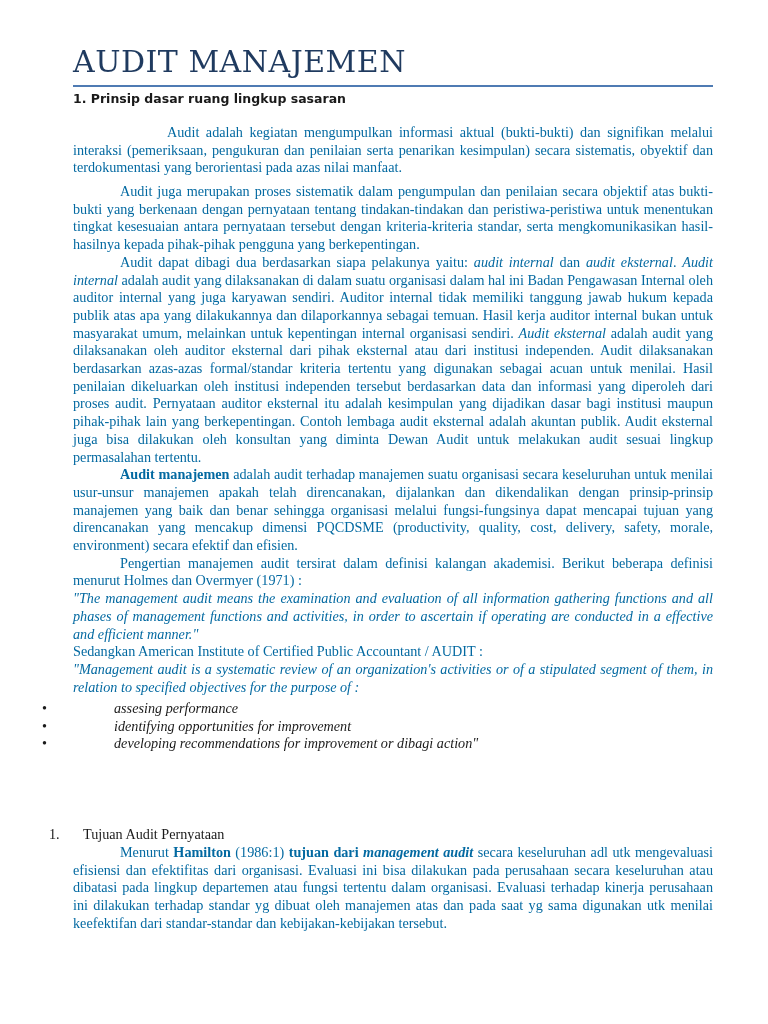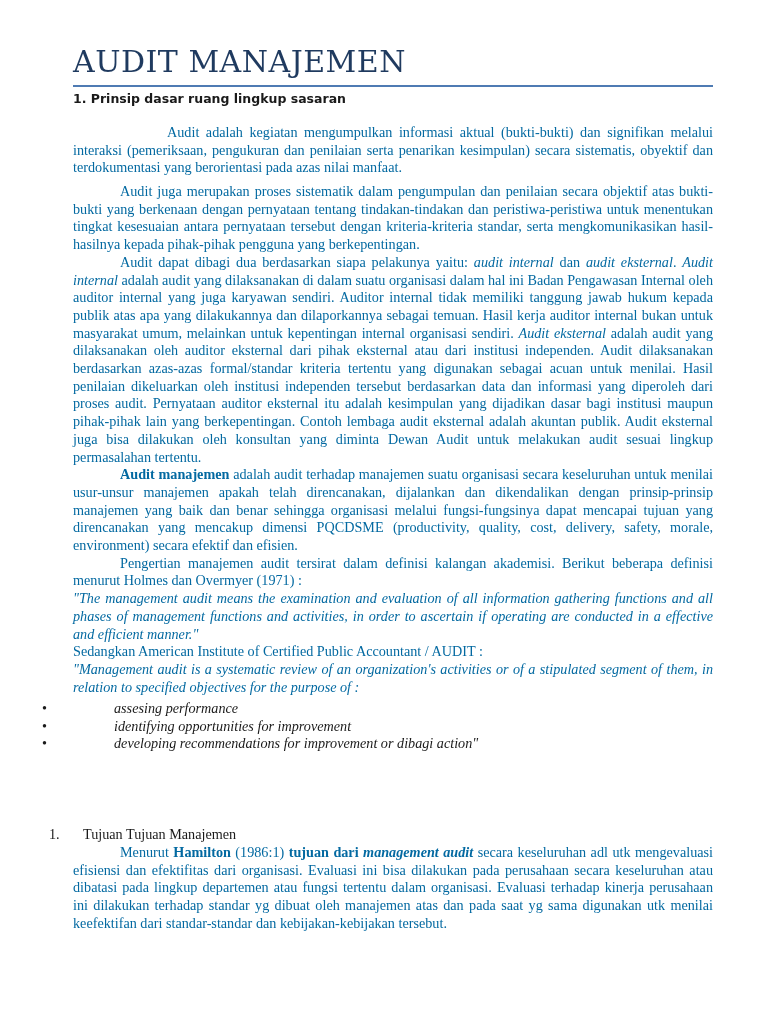--- a/index.html
+++ b/index.html
@@ -68,19 +68,19 @@
     </div>
     <div class="bullet-row">
       <span class="bullet-dot">•</span>
       <span class="bullet-text">developing recommendations for improvement or dibagi action"</span>
     </div>
   </div>
 
 
   <div class="numhead">
     <span class="num">1.</span>
-    <span class="numtext">Tujuan Tujuan Manajemen</span>
+    <span class="numtext">Tujuan Audit Pernyataan</span>
   </div>
 
   <div class="body" style="top:844px;">
     <p class="p indent2"><span>Menurut </span><span class="b">Hamilton</span><span> (1986:1) </span><span class="b">tujuan dari </span><span class="bi">management audit</span><span> secara keseluruhan adl utk mengevaluasi efisiensi dan efektifitas dari organisasi. Evaluasi ini bisa dilakukan pada perusahaan secara keseluruhan atau dibatasi pada lingkup departemen atau fungsi tertentu dalam organisasi. Evaluasi terhadap kinerja perusahaan ini dilakukan terhadap standar yg dibuat oleh manajemen atas dan pada saat yg sama digunakan utk menilai keefektifan dari standar-standar dan kebijakan-kebijakan tersebut.</span></p>
   </div>
 </div>
 
 </body></html>

